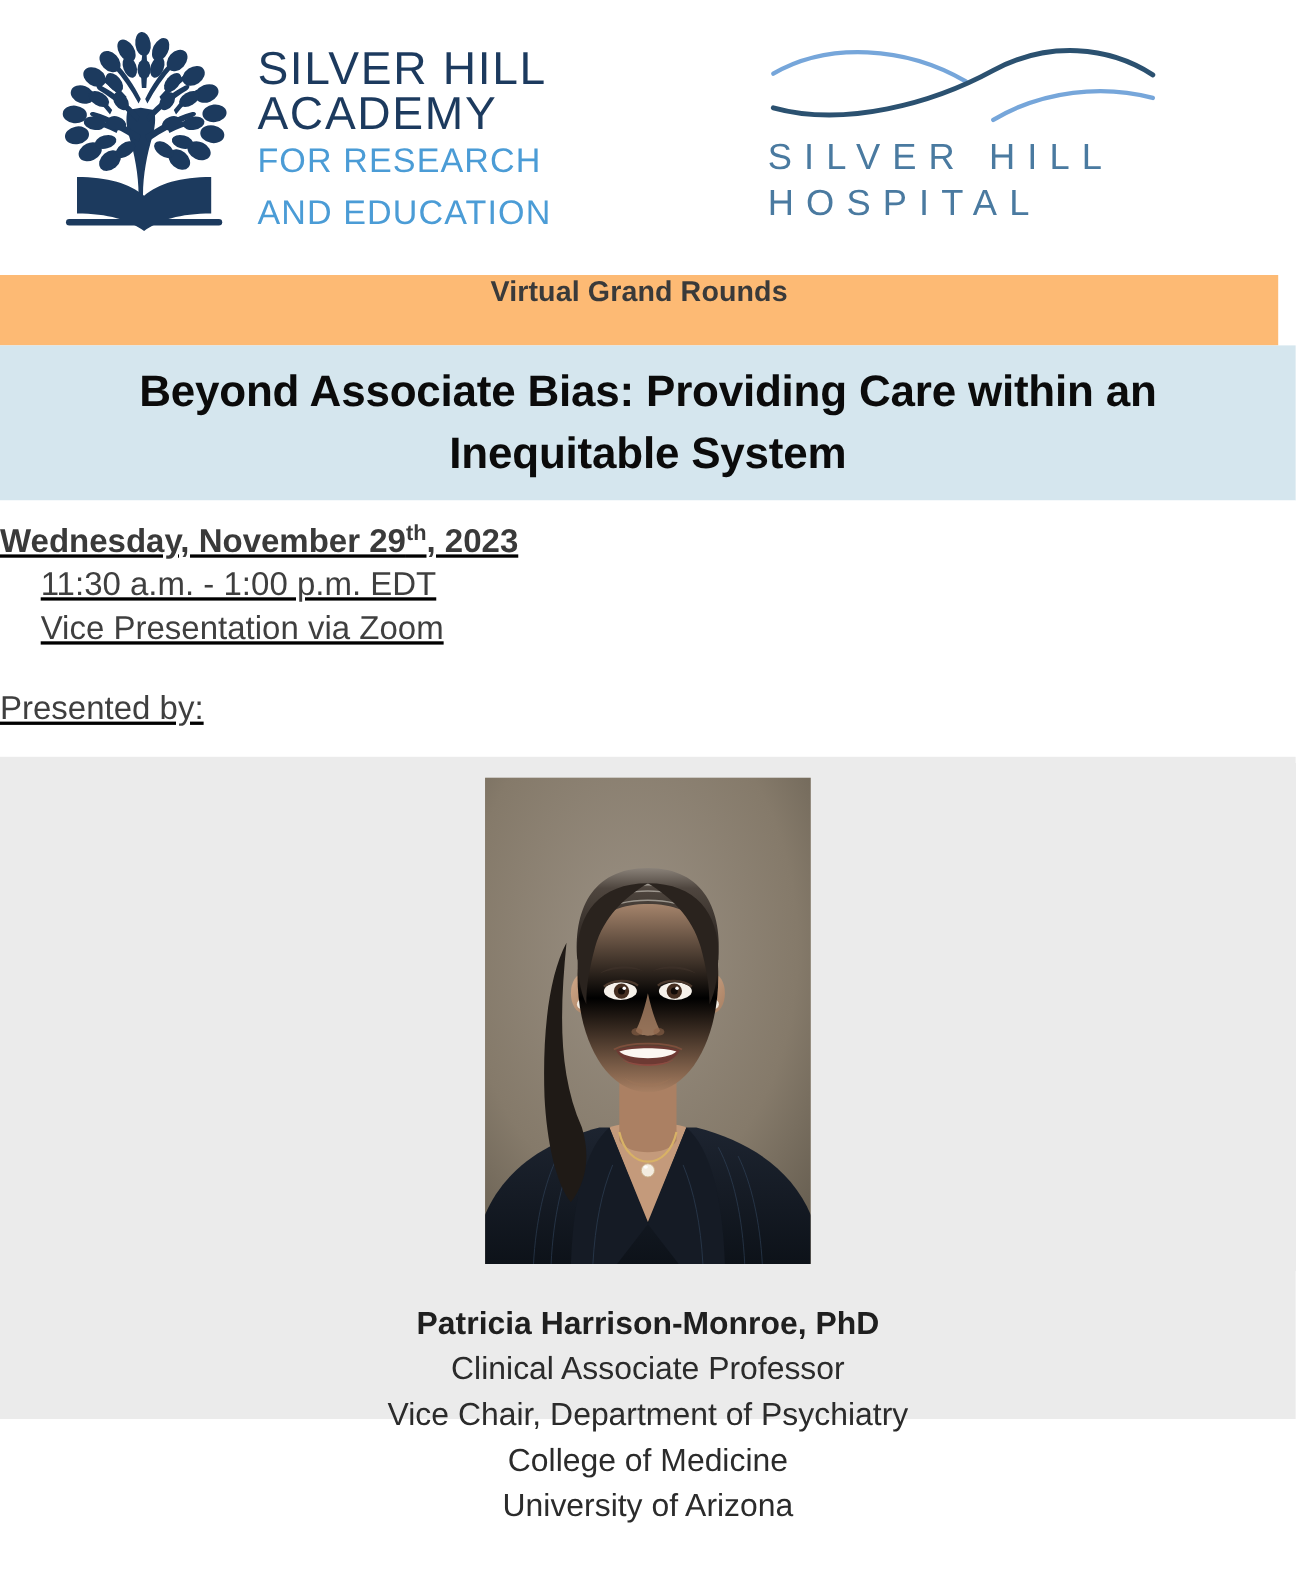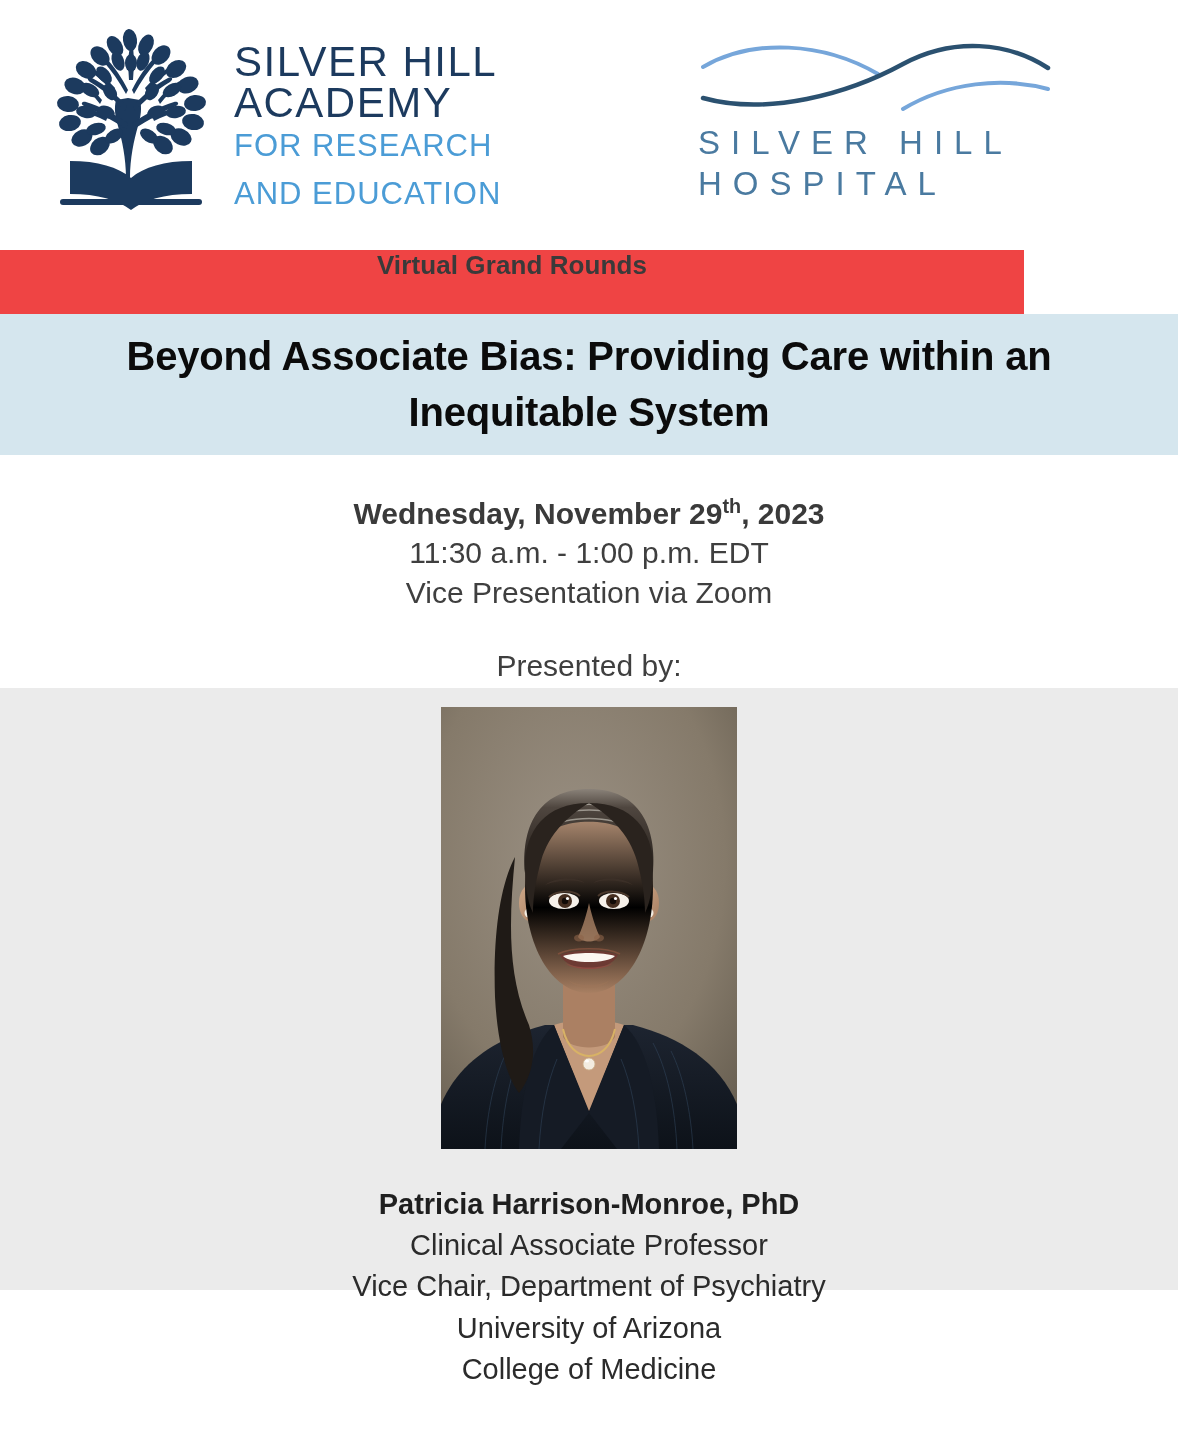--- a/index.html
+++ b/index.html
@@ -79,23 +79,23 @@
     letter-spacing: 11px;
     color: #4a7aa0;
     font-weight: 400;
     line-height: 1.25;
     white-space: nowrap;
   }
   .hospital-line1 { margin-top: 6px; }
 
   
   .subtitle-band {
-    width: 1024px;
+    width: 1162px;
     height: 64px;
-    background: #ef4444;
+    background: #fdba74;
     display: flex;
     align-items: flex-start;
     justify-content: center;
   }
   .subtitle-text {
     font-size: 26px;
     font-weight: bold;
     color: #3a3a3a;
     letter-spacing: 0.1px;
   }
@@ -118,41 +118,42 @@
     line-height: 1.38;
     max-width: 1000px;
     letter-spacing: -0.2px;
   }
 
   
   .details {
     width: 1178px;
     height: 233px;
     background: #ffffff;
-    text-align: center;
-    padding-top: 39px;
+    padding-top: 18px;
     box-sizing: border-box;
+    text-decoration: underline;
   }
   .detail-date {
     font-size: 30px;
     font-weight: bold;
     color: #3a3a3a;
     line-height: 1.3;
   }
   .detail-date sup {
     font-size: 0.66em;
     vertical-align: super;
     line-height: 0;
   }
   .detail-time,
   .detail-mode {
     font-size: 30px;
     font-weight: 400;
     color: #3f3f3f;
     line-height: 1.33;
+    margin-left: 37px;
   }
   .detail-presented {
     font-size: 30px;
     font-weight: 400;
     color: #3f3f3f;
     margin-top: 36px;
   }
 
   
   .speaker-section {
@@ -396,16 +397,16 @@
       <circle cx="148" cy="356" r="4" fill="#caa css"></circle>
       <circle cx="148" cy="357" r="6" fill="#f3ece0" stroke="#cbb08a" stroke-width="0.8"></circle>
       <ellipse cx="146" cy="354" rx="2" ry="1.5" fill="#ffffff" opacity="0.9"></ellipse>
     </svg>
   </div>
 
   <div class="speaker-info">
     <div class="speaker-name">Patricia Harrison-Monroe, PhD</div>
     <div class="speaker-role">Clinical Associate Professor</div>
     <div class="speaker-role">Vice Chair, Department of Psychiatry</div>
+    <div class="speaker-role">College of Medicine</div>
     <div class="speaker-role">University of Arizona</div>
-    <div class="speaker-role">College of Medicine</div>
   </div>
 </div>
 
 </body></html>

